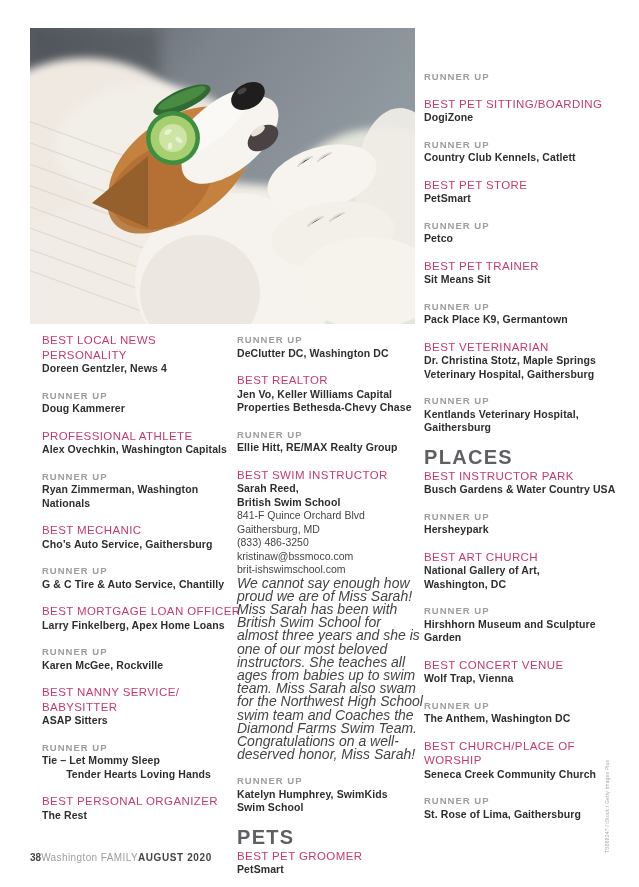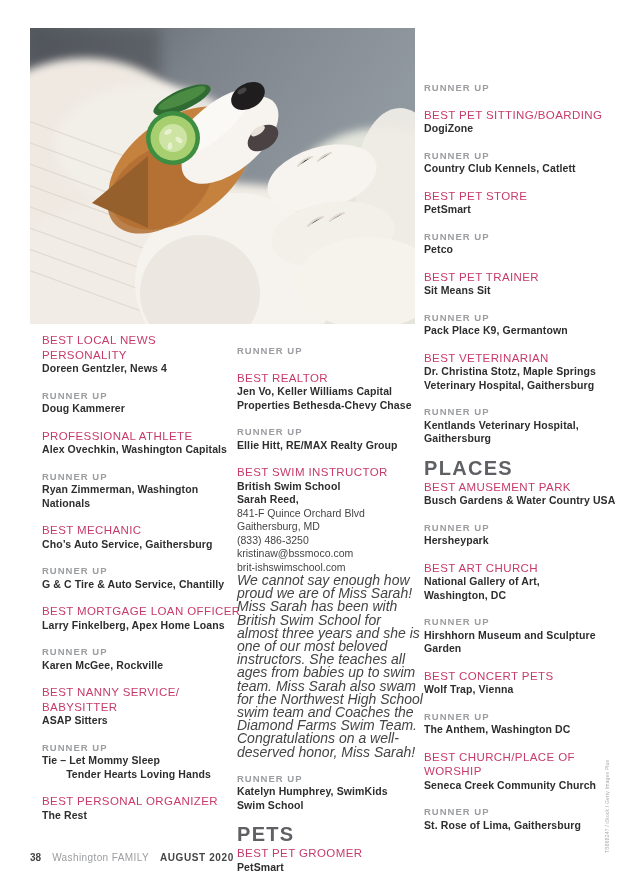--- a/index.html
+++ b/index.html
@@ -35,32 +35,32 @@
   .award-heading{
     font-size:11.5px;line-height:14.5px;color:var(--accent);
     letter-spacing:.4px;white-space:nowrap;
   }
   .winner-line{
     font-size:10.5px;line-height:13.5px;font-weight:bold;color:var(--ink);
     white-space:nowrap;letter-spacing:.1px;
   }
   .runner-label{
     font-size:9.5px;line-height:13.5px;color:var(--runner);
-    letter-spacing:1px;font-weight:bold;margin-top:11px;
+    letter-spacing:1px;font-weight:bold;
   }
   .info-line{
     font-size:10.5px;line-height:13.5px;color:var(--info);white-space:nowrap;
   }
   .italic-para{
     font-size:14px;line-height:13.2px;color:var(--info);
     font-style:italic;white-space:normal;
   }
   .footer{
     position:absolute;left:30px;top:852px;
-    display:flex;align-items:baseline;gap:11px;
+    display:flex;align-items:baseline;
   }
   .footer .pagenum{font-size:10px;font-weight:bold;color:#454547;}
   .footer .mag{font-size:10px;color:#9b9da0;letter-spacing:.4px;}
   .footer .issue{font-size:10px;font-weight:bold;color:#454547;letter-spacing:.6px;}
   .photo-credit{
     position:absolute;left:604px;top:763px;height:90px;
     writing-mode:vertical-rl;transform:rotate(180deg);
     font-size:5px;color:#a9abae;letter-spacing:.2px;white-space:nowrap;
   }
 </style>
@@ -189,34 +189,35 @@
         <div class="winner-line">&nbsp;&nbsp;&nbsp;&nbsp;&nbsp;&nbsp;&nbsp;&nbsp;Tender Hearts Loving Hands</div>
       </div>
       <div class="block award">
         <div class="award-heading">BEST PERSONAL ORGANIZER</div>
         <div class="winner-line">The Rest</div>
       </div>
     </div>
   <div class="col" id="col-2">
       <div class="block runner">
         <div class="runner-label">RUNNER UP</div>
+        <div class="winner-line">DeClutter DC, Washington DC</div>
       </div>
       <div class="block award">
         <div class="award-heading">BEST REALTOR</div>
         <div class="winner-line">Jen Vo, Keller Williams Capital</div>
         <div class="winner-line">Properties Bethesda-Chevy Chase</div>
       </div>
       <div class="block runner">
         <div class="runner-label">RUNNER UP</div>
         <div class="winner-line">Ellie Hitt, RE/MAX Realty Group</div>
       </div>
       <div class="block award_detail">
         <div class="award-heading">BEST SWIM INSTRUCTOR</div>
+        <div class="winner-line">Sarah Reed,</div>
         <div class="winner-line">British Swim School</div>
-        <div class="winner-line">Sarah Reed,</div>
         <div class="info-line">841-F Quince Orchard Blvd</div>
         <div class="info-line">Gaithersburg, MD</div>
         <div class="info-line">(833) 486-3250</div>
         <div class="info-line">kristinaw@bssmoco.com</div>
         <div class="info-line">brit-ishswimschool.com</div>
         <div class="italic-para">We cannot say enough how proud we are of Miss Sarah! Miss Sarah has been with British Swim School for almost three years and she is one of our most beloved instructors. She teaches all ages from babies up to swim team. Miss Sarah also swam for the Northwest High School swim team and Coaches the Diamond Farms Swim Team. Congratulations on a well-deserved honor, Miss Sarah!</div>
       </div>
       <div class="block runner">
         <div class="runner-label">RUNNER UP</div>
         <div class="winner-line">Katelyn Humphrey, SwimKids</div>
@@ -265,39 +266,39 @@
       </div>
       <div class="block runner">
         <div class="runner-label">RUNNER UP</div>
         <div class="winner-line">Kentlands Veterinary Hospital,</div>
         <div class="winner-line">Gaithersburg</div>
       </div>
       <div class="block group">
         <div class="group-heading">PLACES</div>
       </div>
       <div class="block award">
-        <div class="award-heading">BEST AMUSEMENT PARK</div>
+        <div class="award-heading">BEST INSTRUCTOR PARK</div>
         <div class="winner-line">Busch Gardens &amp; Water Country USA</div>
       </div>
       <div class="block runner">
         <div class="runner-label">RUNNER UP</div>
         <div class="winner-line">Hersheypark</div>
       </div>
       <div class="block award">
         <div class="award-heading">BEST ART CHURCH</div>
         <div class="winner-line">National Gallery of Art,</div>
         <div class="winner-line">Washington, DC</div>
       </div>
       <div class="block runner">
         <div class="runner-label">RUNNER UP</div>
         <div class="winner-line">Hirshhorn Museum and Sculpture</div>
         <div class="winner-line">Garden</div>
       </div>
       <div class="block award">
-        <div class="award-heading">BEST CONCERT PETS</div>
+        <div class="award-heading">BEST CONCERT VENUE</div>
         <div class="winner-line">Wolf Trap, Vienna</div>
       </div>
       <div class="block runner">
         <div class="runner-label">RUNNER UP</div>
         <div class="winner-line">The Anthem, Washington DC</div>
       </div>
       <div class="block award">
         <div class="award-heading">BEST CHURCH/PLACE OF</div>
         <div class="award-heading">WORSHIP</div>
         <div class="winner-line">Seneca Creek Community Church</div>

